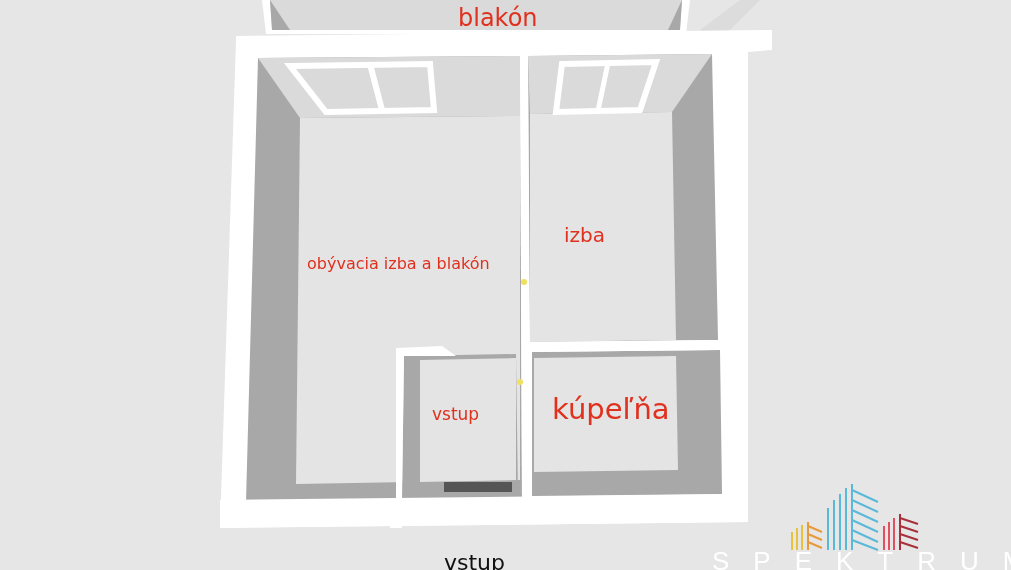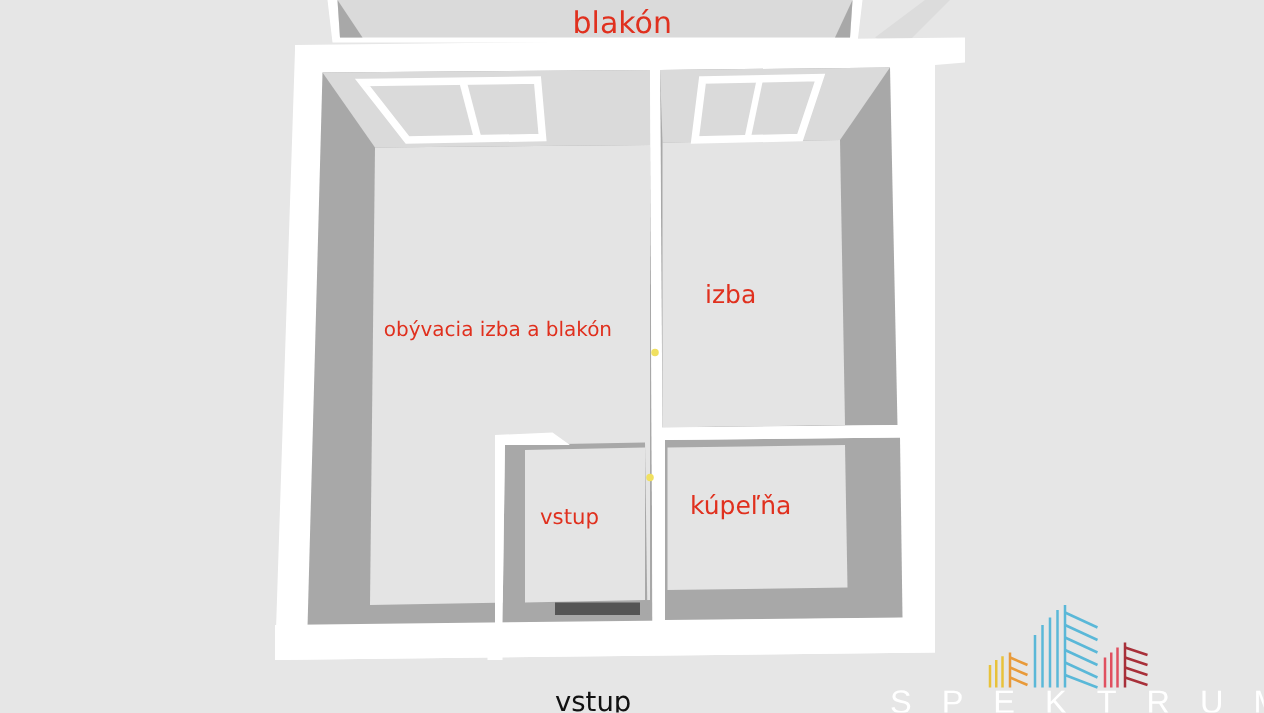--- a/index.html
+++ b/index.html
@@ -3,21 +3,21 @@
 <meta charset="utf-8">
 <style>
   html,body{margin:0;padding:0;}
   body{width:1011px;height:570px;overflow:hidden;background:#e6e6e6;position:relative;font-family:"DejaVu Sans","Liberation Sans",sans-serif;}
   #plan{position:absolute;left:0;top:0;}
   .lbl{position:absolute;color:#e0301e;white-space:nowrap;}
   #l-balkon{left:422px;top:4px;font-size:24px;margin-left:36px;}
   #l-obyv{left:307px;top:254px;font-size:16px;}
   #l-izba{left:564px;top:207px;font-size:20px;margin-top:16px;}
   #l-chodba{left:432px;top:404px;font-size:17px;}
-  #l-kup{left:552px;top:392px;font-size:20px;}
+  #l-kup{left:552px;top:392px;font-size:29px;}
   #l-vstup{left:444px;top:550px;font-size:22px;color:#111;}
   #logo{position:absolute;left:700px;top:470px;width:311px;height:100px;}
   #logo-text{position:absolute;left:712px;top:546px;font-size:26px;letter-spacing:24px;color:#ffffff;font-family:"Liberation Sans",sans-serif;}
 </style>
 </head>
 <body>
 
 <svg id="plan" width="1011" height="570" viewBox="0 0 1011 570">
 
   <g>

